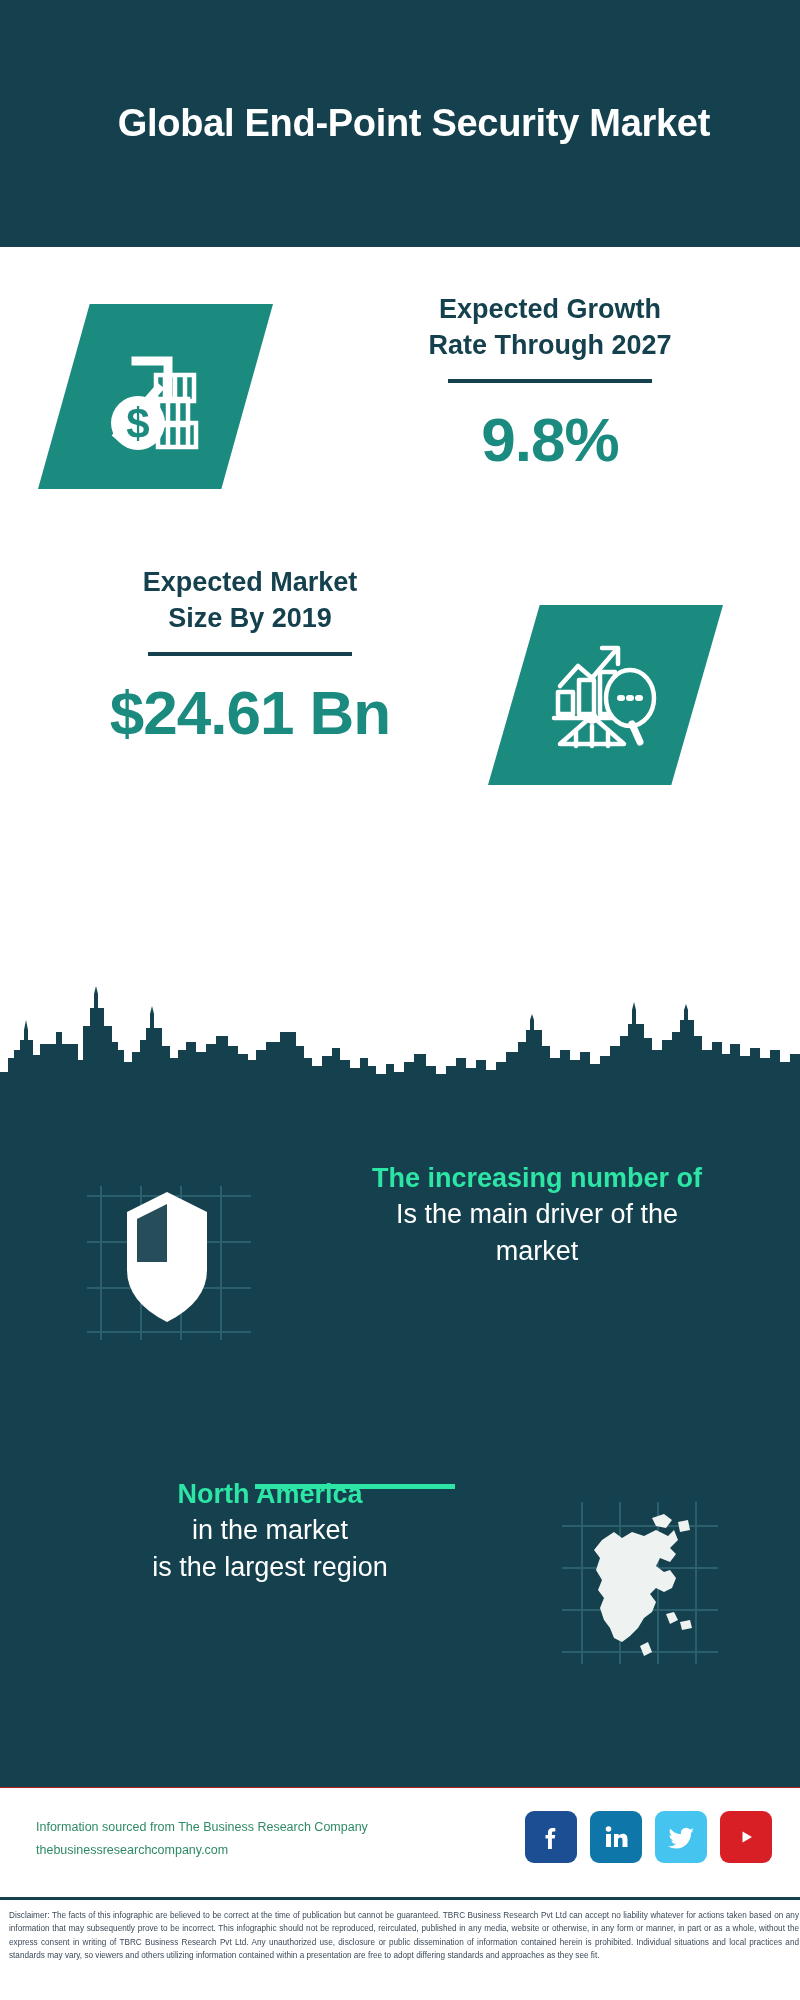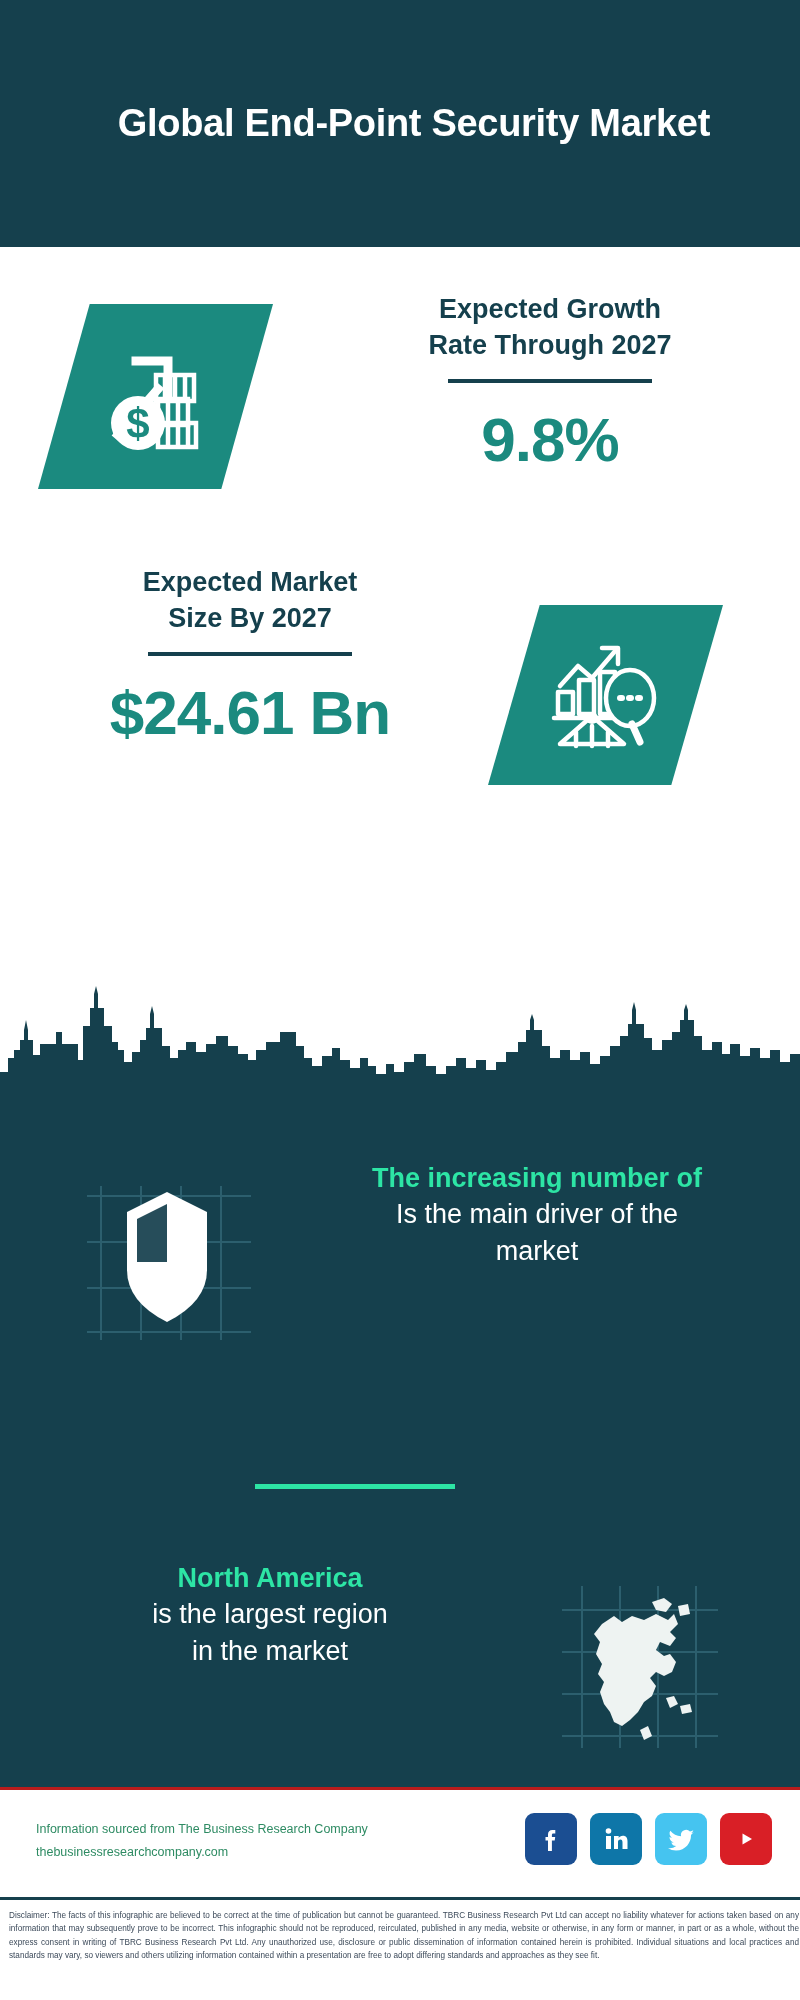--- a/index.html
+++ b/index.html
@@ -85,33 +85,33 @@
     color:#ffffff; font-size:27px; font-weight:normal; line-height:1.35;
   }
 
   .mid-divider {
     position:absolute; left:255px; top:1484px;
     width:200px; height:5px; background:#2de5a5;
   }
 
   
   .region-row {
-    position:absolute; left:0; top:1560px; width:800px; height:220px;text-decoration:underline;
+    position:absolute; left:0; top:1476px; width:800px; height:220px;text-decoration:underline;
   }
   .region-text {
     position:absolute; left:35px; top:0px; width:470px; text-align:center;
   }
   .map-wrap {
     position:absolute; left:552px; top:20px; width:190px; height:175px;
   }
 
   
   .footer {
     position:absolute; left:0; top:1787px; width:800px; height:110px;
-    background:#ffffff; border-top:3px solid #b91c1c;
+    background:#ffffff; border-top:1px solid #b91c1c;
   }
   .footer-text {
     position:absolute; left:36px; top:28px; width:460px;
     color:#2e8b63; font-size:12.5px; line-height:1.85;
   }
   .social {
     position:absolute; right:28px; top:23px;
     display:flex; gap:13px; align-items:center;
   }
   .sicon {
@@ -171,21 +171,21 @@
       <div class="stat-label">Expected Growth</div>
       <div class="stat-label">Rate Through 2027</div>
       <div class="stat-rule"></div>
       <div class="stat-value">9.8%</div>
     </div>
   </div>
 
   <div class="stat2">
     <div class="stat2-text">
       <div class="stat-label">Expected Market</div>
-      <div class="stat-label">Size By 2027</div>
+      <div class="stat-label">Size By 2019</div>
       <div class="stat-rule"></div>
       <div class="stat-value">$24.61 Bn</div>
     </div>
     <div class="para-badge b2">
       <span>
         <svg width="120" height="115" viewBox="0 0 120 115" fill="none" stroke="#fff" stroke-width="4.5" stroke-linecap="round" stroke-linejoin="round">
 
           <polyline points="14,50 32,30 46,42 70,14" fill="none"></polyline>
           <polyline points="56,12 72,12 72,28" fill="none"></polyline>
 
@@ -241,22 +241,22 @@
       <div class="plain-sub">Is the main driver of the</div>
       <div class="plain-sub">market</div>
     </div>
   </div>
 
   <div class="mid-divider"></div>
 
   <div class="region-row">
     <div class="region-text">
       <div class="accent-head">North America</div>
+      <div class="plain-sub">in the market</div>
       <div class="plain-sub">is the largest region</div>
-      <div class="plain-sub">in the market</div>
     </div>
     <div class="map-wrap">
       <svg width="190" height="175" viewBox="0 0 190 175" fill="none">
         <g stroke="#2c5f6e" stroke-width="2">
           <line x1="30" y1="6" x2="30" y2="168"></line>
           <line x1="68" y1="6" x2="68" y2="168"></line>
           <line x1="106" y1="6" x2="106" y2="168"></line>
           <line x1="144" y1="6" x2="144" y2="168"></line>
           <line x1="10" y1="30" x2="166" y2="30"></line>
           <line x1="10" y1="72" x2="166" y2="72"></line>

